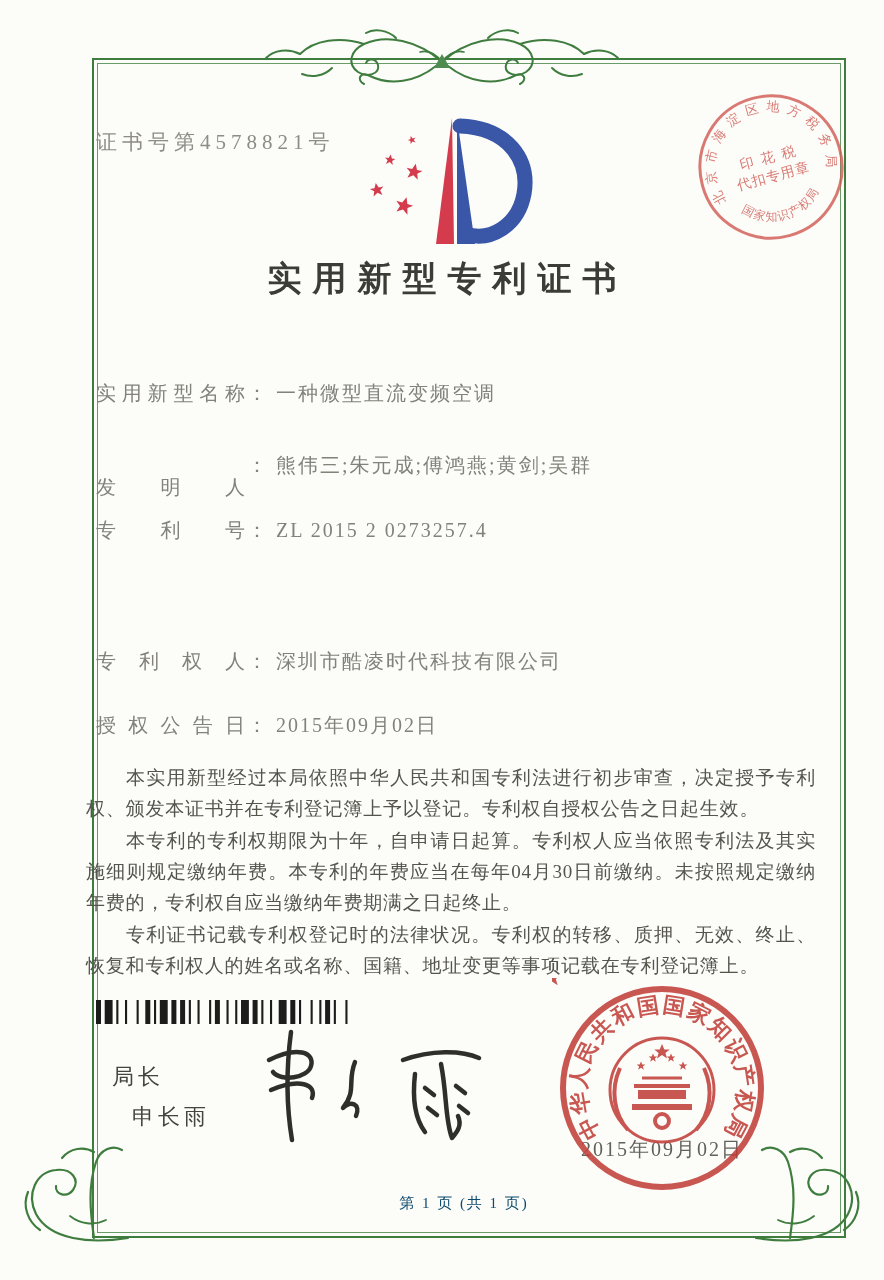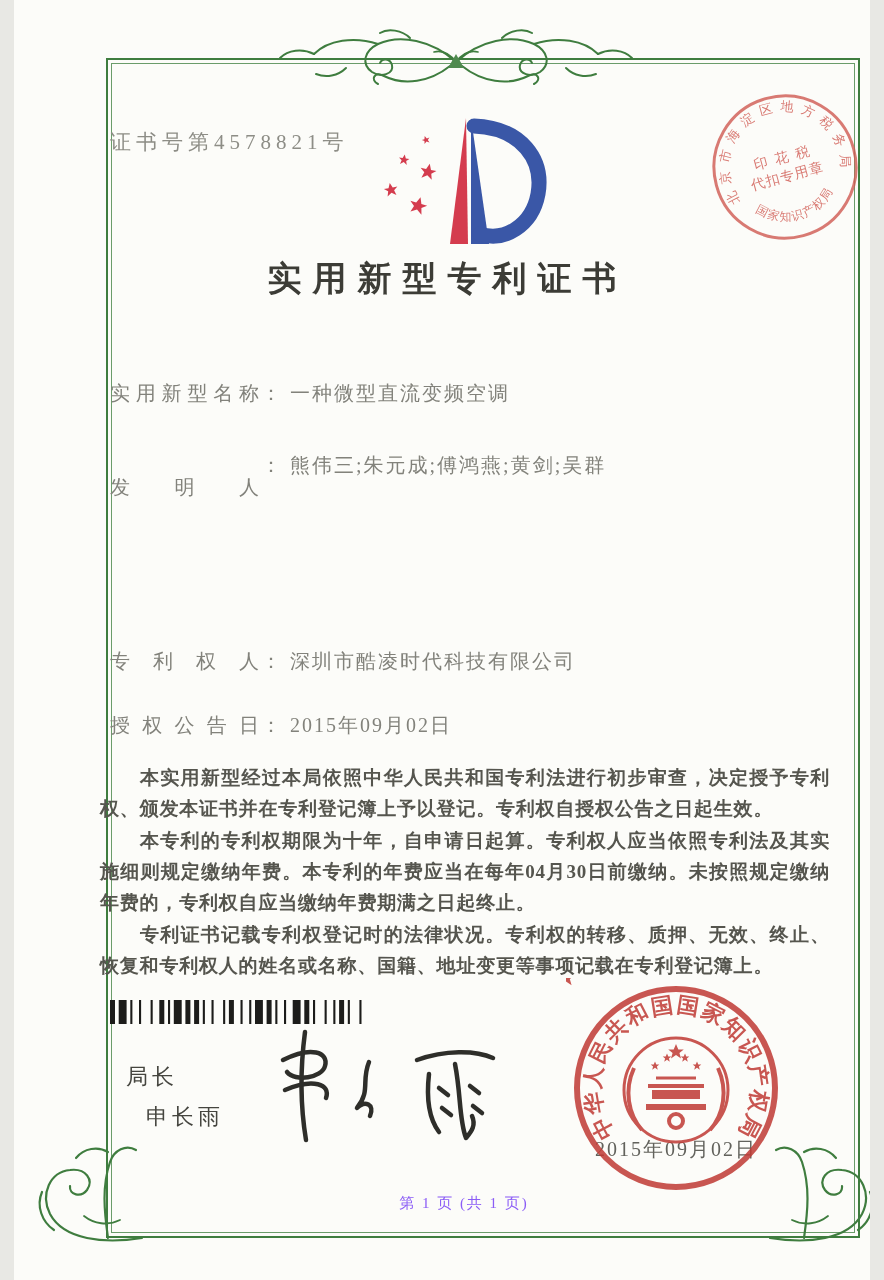--- a/index.html
+++ b/index.html
@@ -1,19 +1,20 @@
 <!DOCTYPE html>
 <html><head>
 <meta charset="utf-8">
 <style>
   html,body{margin:0;padding:0;background:#e8e8e4;}
   #page{
     position:relative;width:856px;height:1280px;margin:0 auto;
     background:#fcfcf9;overflow:hidden;
     font-family:"Liberation Serif","DejaVu Serif",serif;
+    padding-left:28px;
   }
   
   .frame{
     position:absolute;left:92px;top:58px;width:754px;height:1180px;
     border:2px solid #3f7d3f;box-sizing:border-box;
   }
   .frame::before{
     content:"";position:absolute;inset:3px;border:1px solid #6a9c6a;
   }
   .cert-no{
@@ -32,26 +33,26 @@
     display:inline-block;width:116px;text-align:justify;text-align-last:justify;
     vertical-align:top;
   }
   .fcolon{display:inline-block;margin:0 8px 0 1px;}
   .fvalue{letter-spacing:2px;}
   .body-text{
     position:absolute;left:86px;top:762px;width:730px;
     font-size:19px;line-height:31px;color:#55554e;letter-spacing:0.8px;
     text-align:justify;
   }
-  .body-text p{margin:0 0 1px 0;text-indent:2.1em;font-weight:bold;}
+  .body-text p{margin:0 0 1px 0;text-indent:2.1em;}
   .sig-title{position:absolute;left:112px;top:1062px;font-size:22px;color:#45453f;letter-spacing:4px;}
   .sig-name{position:absolute;left:112px;top:1102px;font-size:22px;color:#45453f;letter-spacing:4px;margin-left:20px;}
   .footer{
     position:absolute;left:0;right:0;top:1194px;text-align:center;
-    font-size:15px;color:#8b5cf6;letter-spacing:2px;margin-left:44px;
+    font-size:15px;color:#0c4a6e;letter-spacing:2px;margin-left:44px;
   }
   .seal-date{
     position:absolute;left:552px;top:1136px;width:220px;text-align:center;
     font-size:20px;color:#62625c;letter-spacing:2px;z-index:3;white-space:nowrap;
   }
   .abs{position:absolute;}
   .official-seal{z-index:4;opacity:0.85;}
   .tax-seal{z-index:4;opacity:0.8;}
 </style>
 </head>
@@ -115,20 +116,23 @@
 
   <div class="cert-no">证书号第4578821号</div>
 
   <div class="doc-title">实用新型专利证书</div>
 
   <div class="field" style="top:380px;">
     <span class="flabel" style="width:150px;">实用新型名称</span><span class="fcolon">：</span><span class="fvalue">一种微型直流变频空调</span>
   </div>
   <div class="field" style="top:452px;">
     <span class="flabel" style="width:150px;margin-top:22px;">发明人</span><span class="fcolon">：</span><span class="fvalue">熊伟三;朱元成;傅鸿燕;黄剑;吴群</span>
+  </div>
+  <div class="field" style="top:517px;">
+    <span class="flabel" style="width:150px;">专利号</span><span class="fcolon">：</span><span class="fvalue">ZL 2015 2 0273257.4</span>
   </div>
   <div class="field" style="top:648px;">
     <span class="flabel" style="width:150px;">专利权人</span><span class="fcolon">：</span><span class="fvalue">深圳市酷凌时代科技有限公司</span>
   </div>
   <div class="field" style="top:712px;">
     <span class="flabel" style="width:150px;">授权公告日</span><span class="fcolon">：</span><span class="fvalue">2015年09月02日</span>
   </div>
 
   <div class="body-text">
     <p>本实用新型经过本局依照中华人民共和国专利法进行初步审查，决定授予专利权、颁发本证书并在专利登记簿上予以登记。专利权自授权公告之日起生效。</p>

